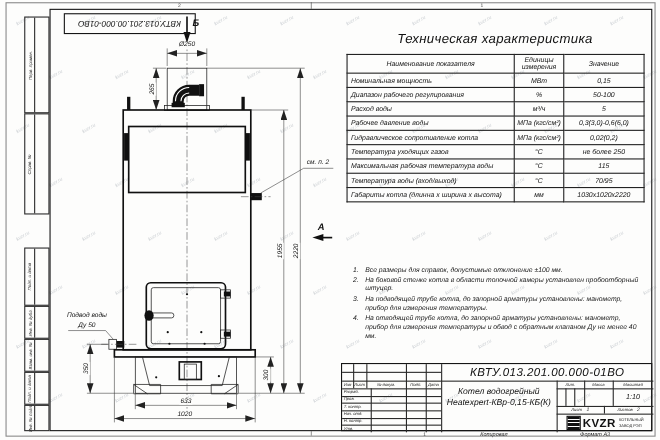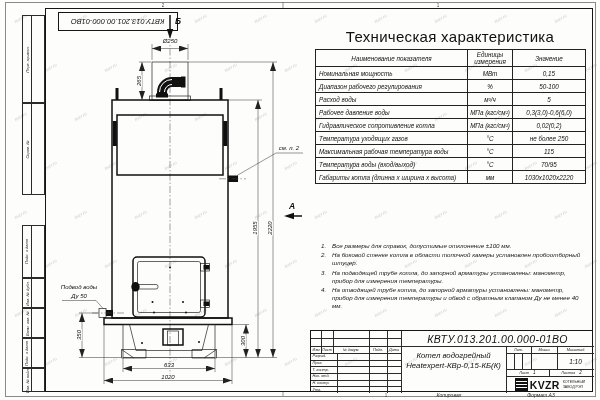--- a/index.html
+++ b/index.html
@@ -20,21 +20,21 @@
   .dtx.big{font-size:8.5px;font-weight:bold;background:none;}
   .zone{position:absolute;z-index:3;font-size:4.5px;color:#444;transform:translate(-50%,-50%);}
   .flipbox{position:absolute;left:58px;top:12px;width:118px;height:17px;border:0.9px solid #151515;z-index:3;
            display:flex;align-items:center;justify-content:center;}
   .flipbox span{transform:rotate(180deg);font-size:7.5px;font-style:italic;white-space:nowrap;}
   .mbox{position:absolute;left:22px;width:23px;border:0.8px solid #2a2a2a;z-index:2;box-sizing:border-box;}
   .mbox .strip{position:absolute;left:0;top:0;width:9px;height:100%;border-right:0.8px solid #2a2a2a;
                display:flex;align-items:center;justify-content:center;box-sizing:border-box;}
   .mbox .strip span{transform:rotate(-90deg);font-size:4px;font-style:italic;white-space:nowrap;color:#222;}
   .spec-title{position:absolute;left:315px;top:28px;width:270px;text-align:center;z-index:3;
-              font-size:15px;letter-spacing:.3px;}
+              font-size:12px;font-style:italic;letter-spacing:.3px;}
   table.spec{position:absolute;left:315px;top:49px;z-index:3;border-collapse:collapse;table-layout:fixed;width:270px;}
   table.spec th,table.spec td{border:0.8px solid #222;font-size:6.3px;font-style:italic;font-weight:normal;
               text-align:center;vertical-align:middle;padding:0 1px;overflow:hidden;}
   table.spec th{height:16px;}
   table.spec td{height:12px;}
   table.spec td.nm{text-align:left;padding-left:3px;}
   .notes{position:absolute;left:321px;top:242px;width:262px;z-index:3;}
   .note{display:flex;font-size:6.2px;font-style:italic;line-height:1.32;margin-bottom:1px;color:#171717;}
   .note .n{width:11px;flex:none;}
   .tb{position:absolute;left:310px;top:330px;width:283px;height:62px;border:1.2px solid #151515;z-index:3;box-sizing:border-box;}

